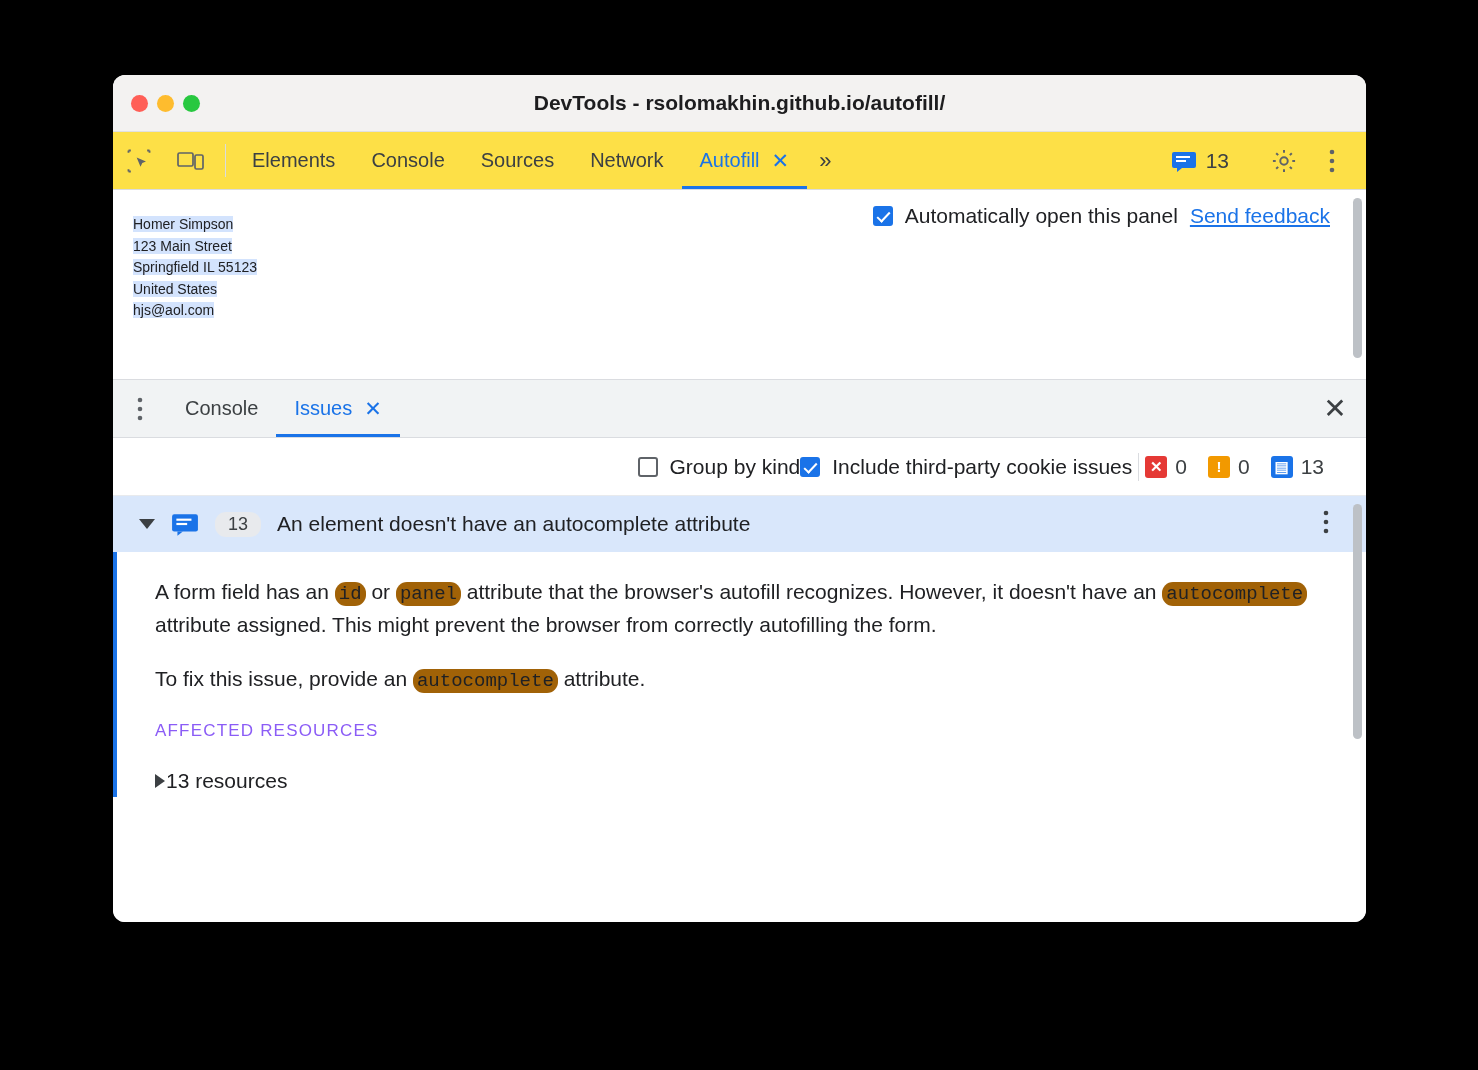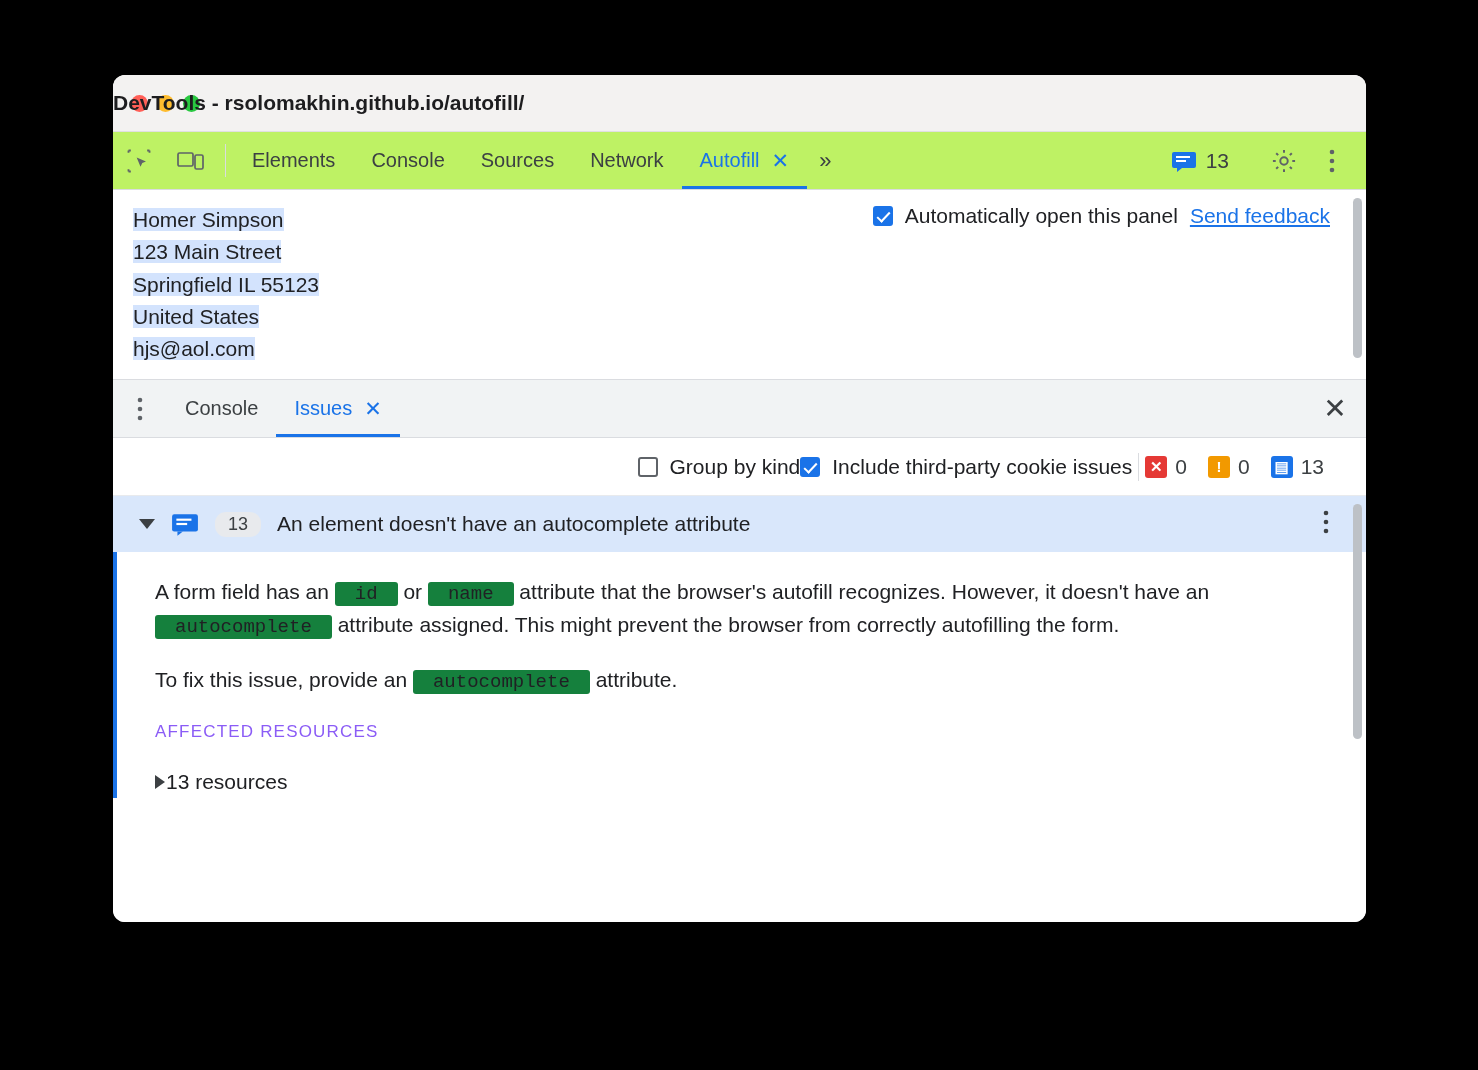--- a/index.html
+++ b/index.html
@@ -35,29 +35,30 @@
     gap: 9px;
     padding-left: 18px;
   }
   .dot { width: 17px; height: 17px; border-radius: 50%; }
   .dot.red { background: #ff5f57; }
   .dot.yellow { background: #febc2e; }
   .dot.green { background: #28c840; }
   .title-text {
     position: absolute;
     left: 0; right: 0;
+    text-align: center;
     font-size: 21px;
     font-weight: bold;
     color: #1d1d1f;
     pointer-events: none;
   }
   
   .tabbar {
     height: 58px;
-    background: #bef264;
+    background: #fde047;
     border-bottom: 1px solid #dadce0;
     display: flex;
     align-items: stretch;
     flex: 0 0 auto;
   }
   .tb-icon {
     width: 52px;
     display: flex;
     align-items: center;
     justify-content: center;
@@ -112,22 +113,22 @@
   }
   
   .autofill {
     flex: 0 0 190px;
     position: relative;
     background: #fff;
     border-bottom: 1px solid #dadce0;
     display: flex;
   }
   .addr {
-    padding: 14px 0 0 20px;
-    font-size: 21px;
+    padding: 24px 0 0 20px;
+    font-size: 14px;
     line-height: 1.54;
     color: #202124;
   }
   .addr span.hl { background: #d3e3fd; }
   .af-right {
     position: absolute;
     right: 36px; top: 14px;
     display: flex;
     align-items: center;
     gap: 12px;
@@ -250,24 +251,24 @@
   }
   .issue-body::before {
     content: "";
     position: absolute;
     left: 0; top: 0; bottom: 0;
     width: 4px;
     background: #1a73e8;
   }
   code {
     font-family: "Liberation Mono", monospace;
-    background: #15803d;
+    background: #a16207;
     font-size: 19px;
-    padding: 1px 20px;
-    border-radius: 3px;
+    padding: 1px 4px;
+    border-radius: 11px;
   }
   .affected {
     font-size: 17px;
     letter-spacing: 0.07em;
     color: #8b5cf6;
   }
   .resources {
     margin-top: 22px;
     font-size: 21px;
     color: #202124;
@@ -438,21 +439,21 @@
       <div class="issue-kebab">
         <svg width="8" height="26" viewBox="0 0 8 26" fill="#3c4043">
           <circle cx="4" cy="4" r="2.3"></circle>
             <circle cx="4" cy="13" r="2.3"></circle>
             <circle cx="4" cy="22" r="2.3"></circle>
         </svg>
       </div>
     </div>
 
     <div class="issue-body">
-      <p><span>A form field has an </span><code>id</code><span> or </span><code>name</code><span> attribute that the browser's autofill recognizes. However, it doesn't have an </span><code>autocomplete</code><span> attribute assigned. This might prevent the browser from correctly autofilling the form.</span></p>
+      <p><span>A form field has an </span><code>id</code><span> or </span><code>panel</code><span> attribute that the browser's autofill recognizes. However, it doesn't have an </span><code>autocomplete</code><span> attribute assigned. This might prevent the browser from correctly autofilling the form.</span></p>
       <p><span>To fix this issue, provide an </span><code>autocomplete</code><span> attribute.</span></p>
       <div class="affected">AFFECTED RESOURCES</div>
       <div class="resources">
         <span class="tri-r"></span>
         <span>13 resources</span>
       </div>
     </div>
 
     <div class="issue-scroll"></div>
   </div>

